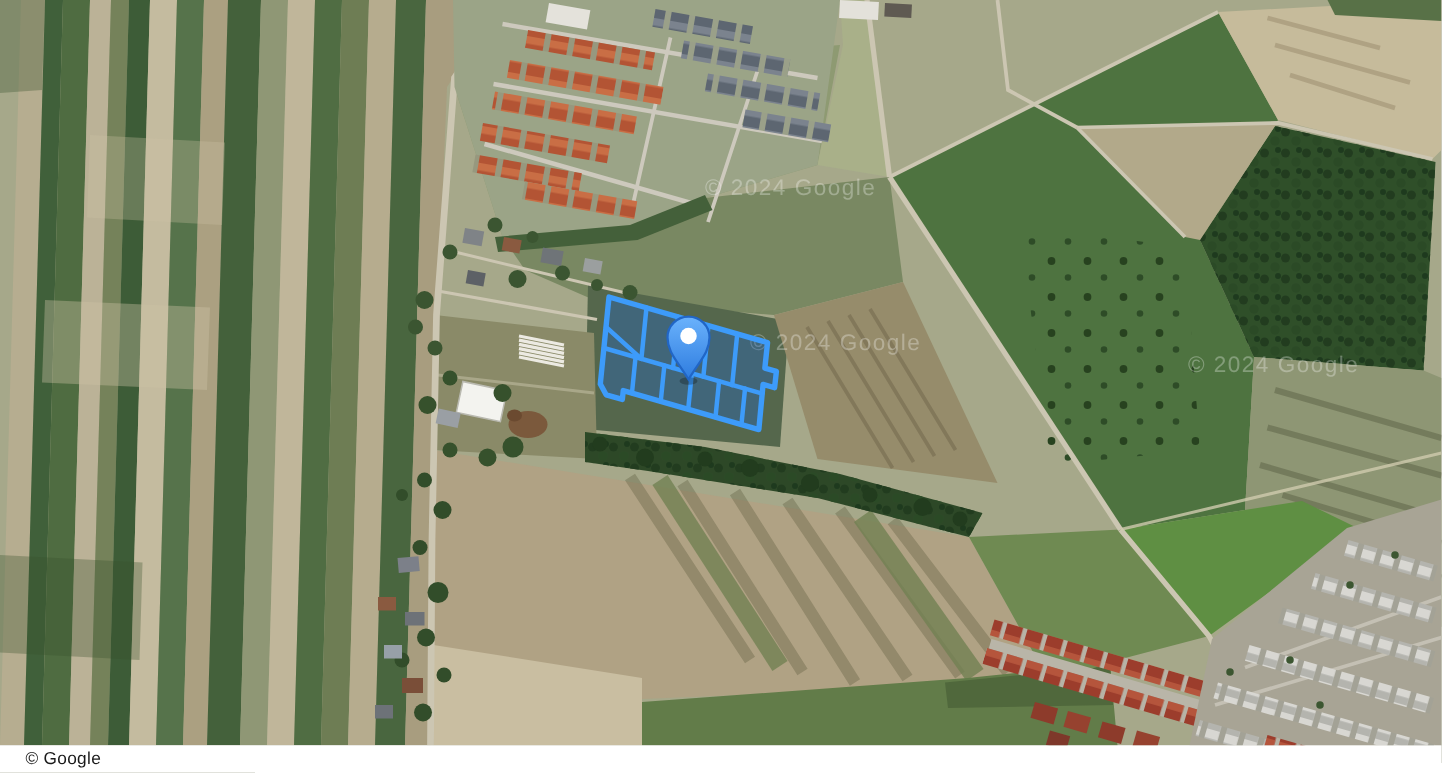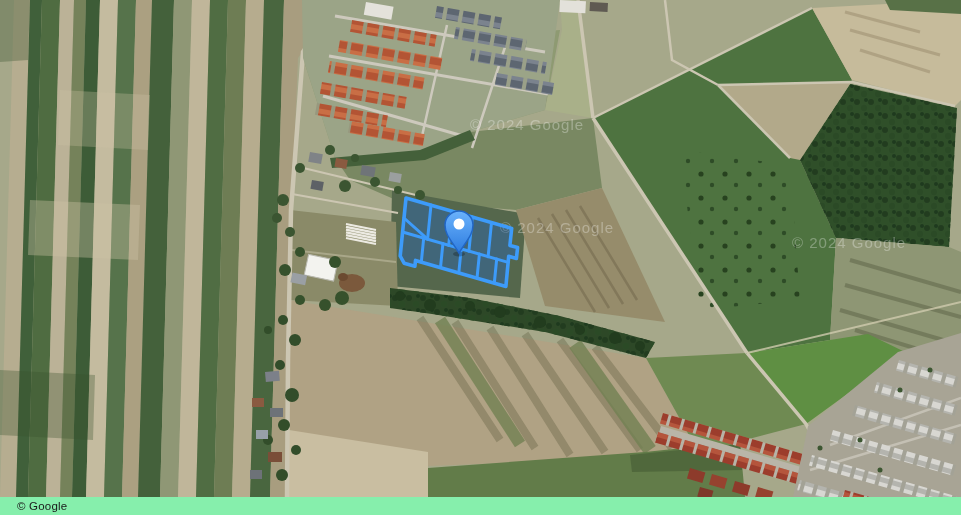--- a/index.html
+++ b/index.html
@@ -1,19 +1,19 @@
 <!DOCTYPE html>
 <html><head>
 <meta charset="utf-8">
 <style>
   html,body{margin:0;padding:0;background:#e8e8e8;}
   #stage{position:relative;width:961px;height:515px;overflow:hidden;font-family:"Liberation Sans",sans-serif;}
   #map-area{position:absolute;left:0;top:0;width:961px;height:497px;}
   #map-area svg{display:block;}
-  #attribution-bar{position:absolute;left:0;top:497px;width:961px;height:18px;background:#86efac;
+  #attribution-bar{position:absolute;left:0;top:497px;width:961px;height:18px;background:#ffffff;
     display:flex;align-items:center;}
   #attribution-bar span{font-size:11.5px;color:#1a1a1a;padding-left:17px;letter-spacing:.2px;}
   .wm{fill:rgba(255,255,255,0.30);font-size:15px;letter-spacing:1px;font-family:"Liberation Sans",sans-serif;}
 </style>
 </head>
 <body>
 
 <div id="stage">
   <div id="map-area">
     <svg width="961" height="497" viewBox="0 0 961 497" xmlns="http://www.w3.org/2000/svg">

